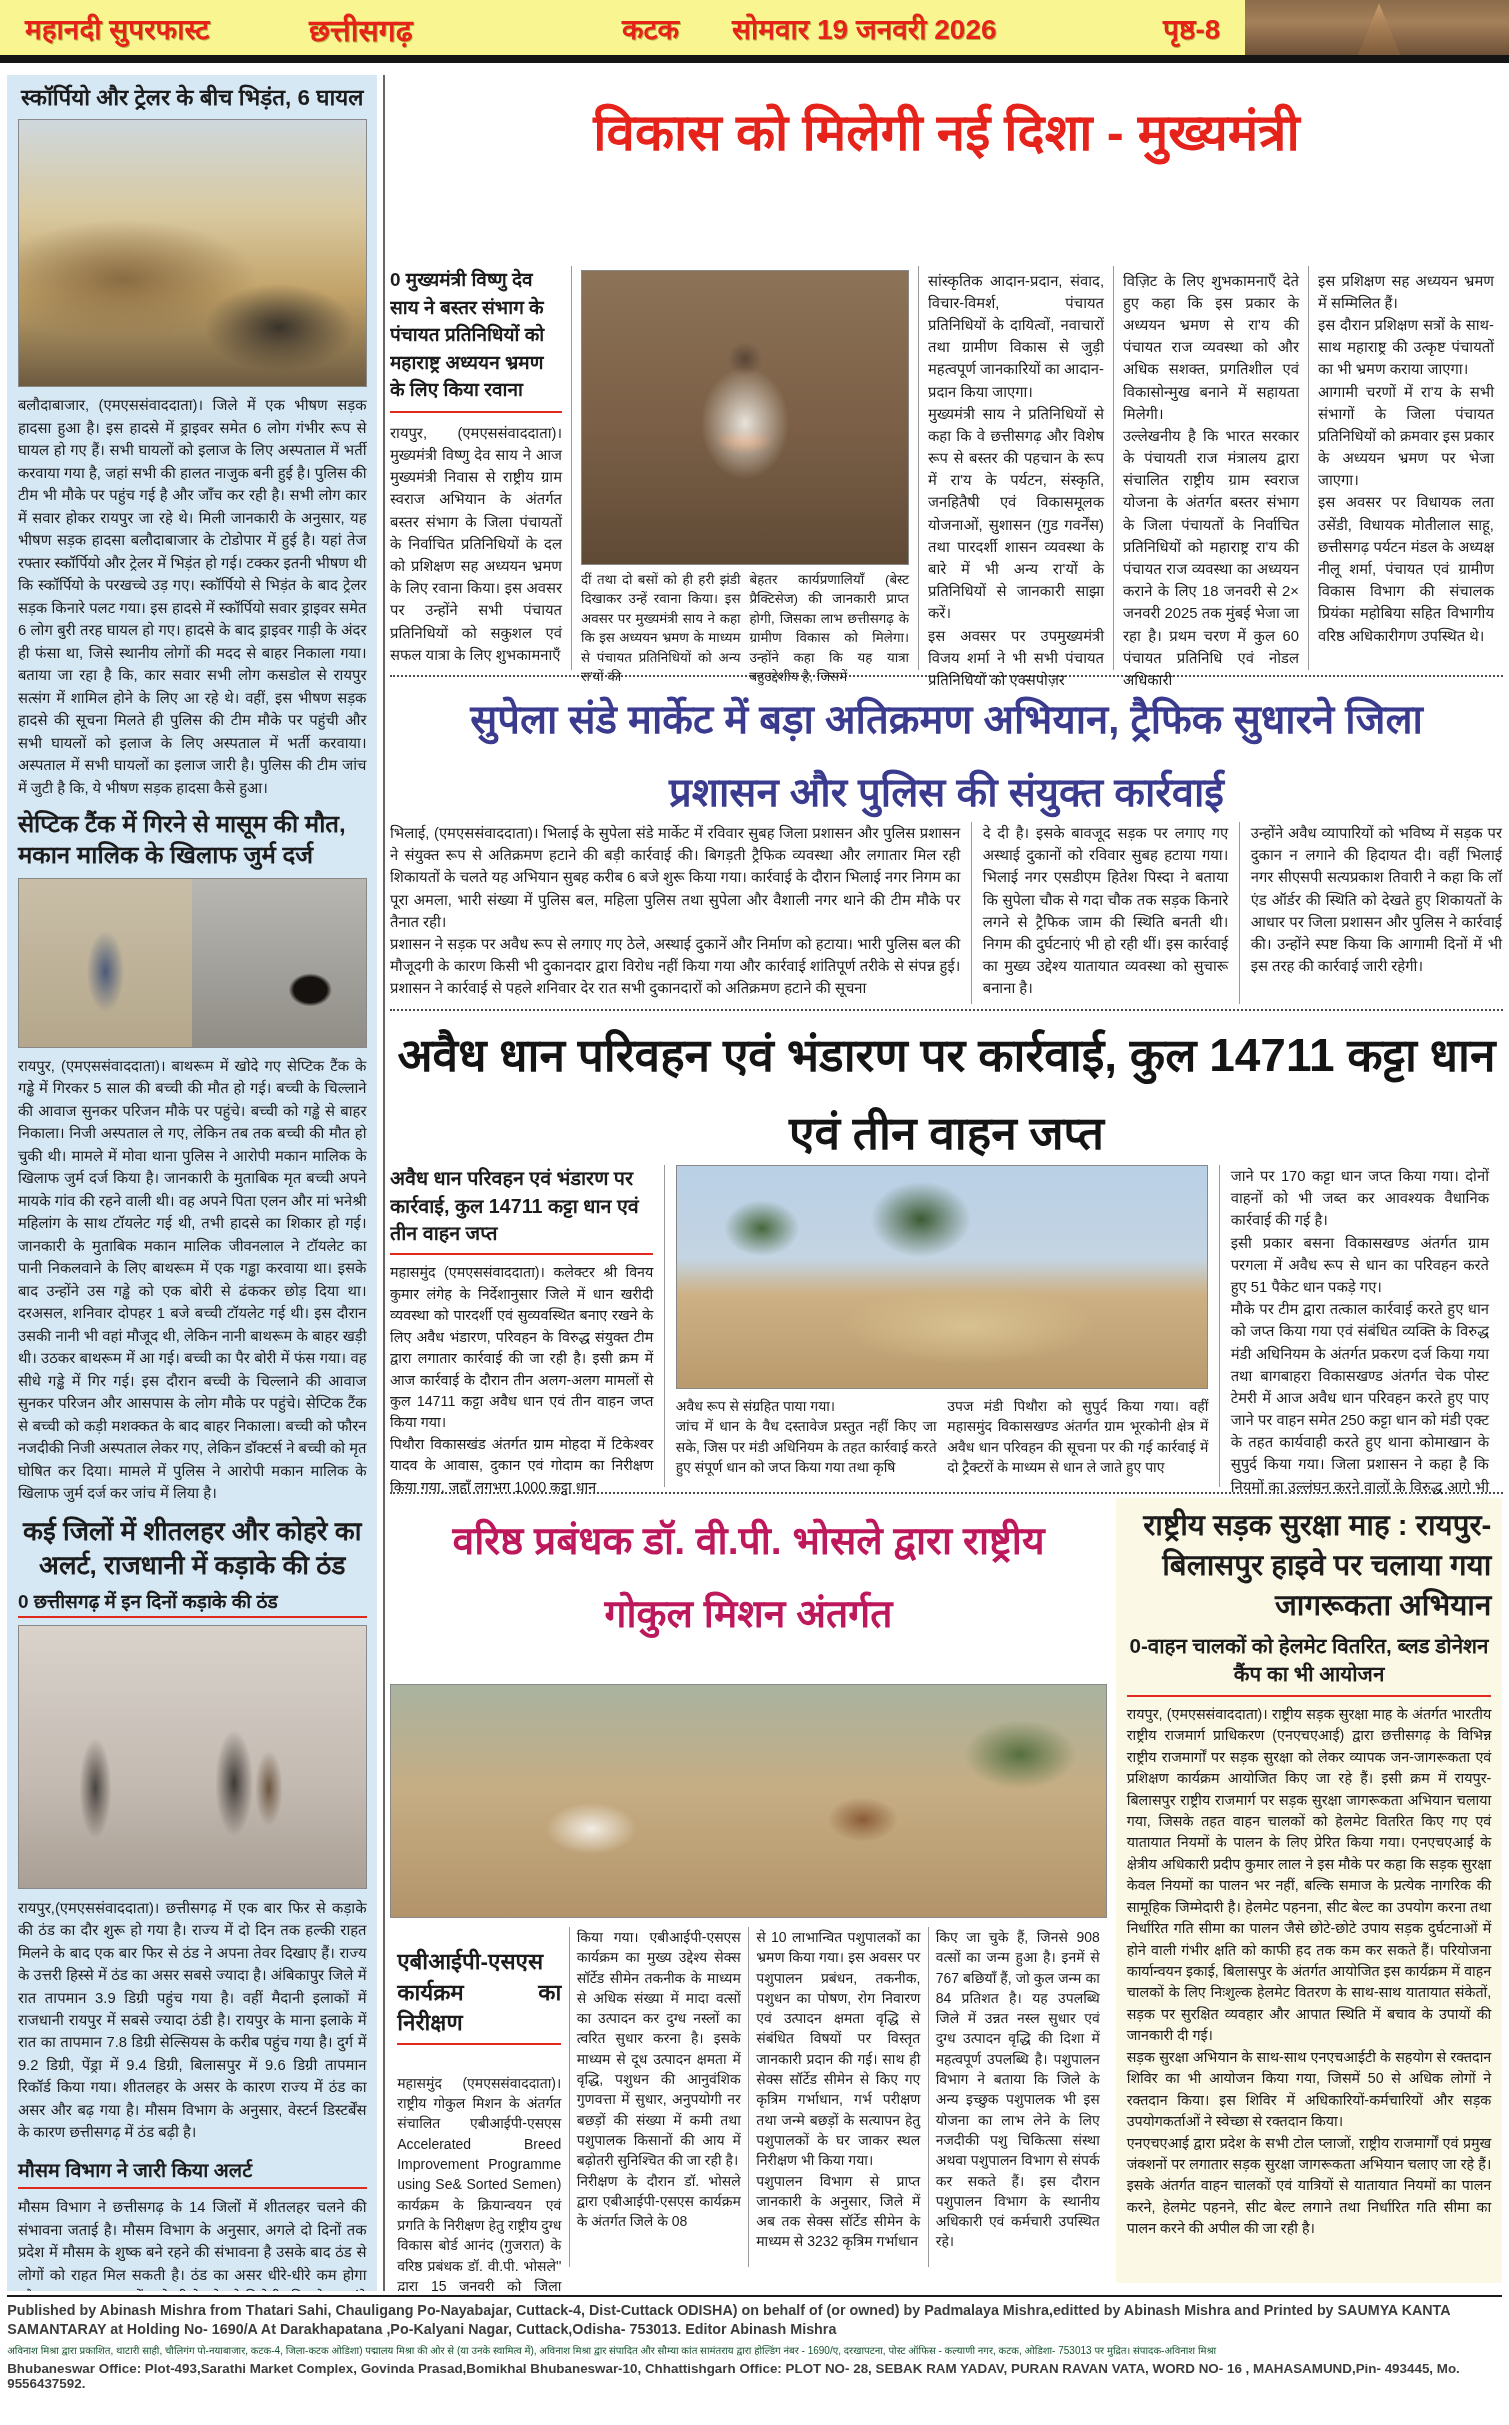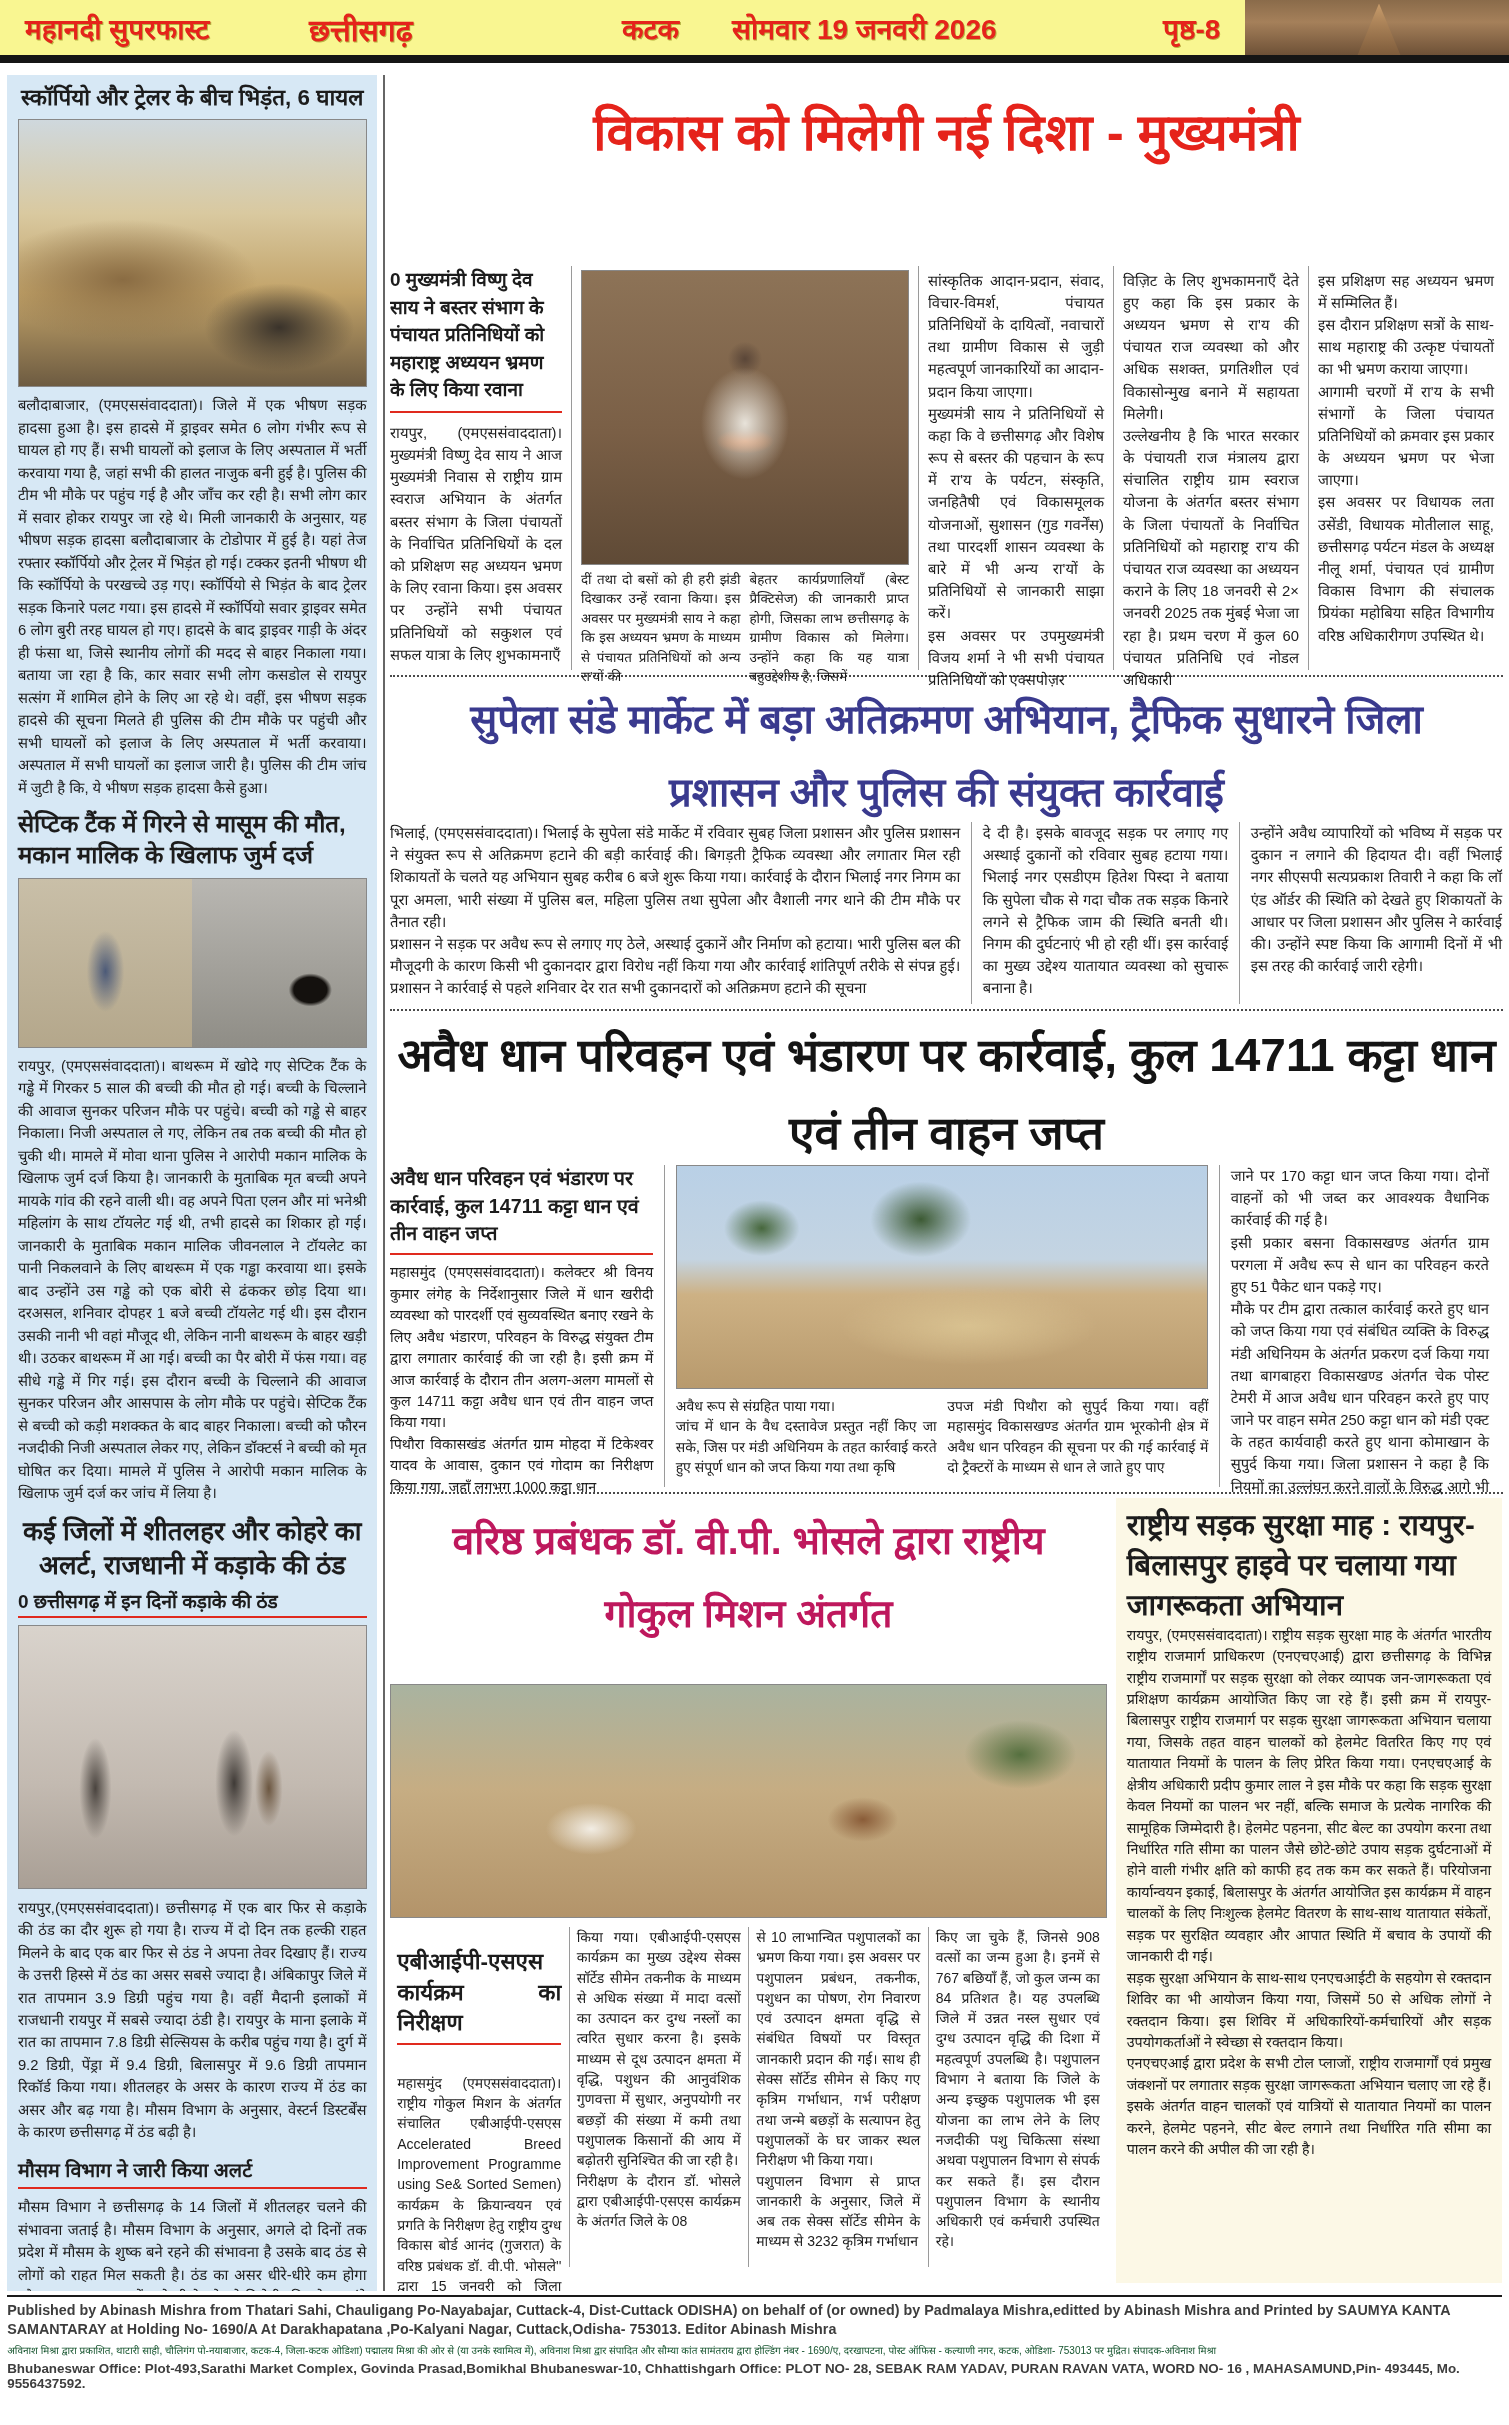--- a/index.html
+++ b/index.html
@@ -102,21 +102,21 @@
   .ph-cattle{height:234px;background:
      radial-gradient(63px 36px at 28% 62%,#f2ede4 0%,rgba(242,237,228,0) 72%),
      radial-gradient(49px 31px at 66% 58%,#8a5c38 0%,rgba(138,92,56,0) 72%),
      radial-gradient(80px 49px at 88% 30%,#55703f 0%,rgba(85,112,63,0) 70%),
      linear-gradient(180deg,#a9b3a0 0%,#c6ad83 45%,#b3946a 100%);}
   .gokul-cols{display:flex;margin-top:9px;height:340px;}
   .gokul-cols .gc{flex:1;font-size:14px;line-height:1.45;text-align:justify;box-sizing:border-box;padding:0 7.2px;white-space:pre-line;}
   .gokul-cols .gc + .gc{border-left:0.9px solid #9a9a9a;}
   .gokul-sub{font-weight:bold;font-size:22.4px;line-height:1.35;border-bottom:2.7px solid #e02a1e;padding-bottom:5.4px;margin-bottom:7.2px;white-space:normal;}
   .roadsafety{width:386px;box-sizing:border-box;background:#fcf8e6;padding:7.2px 10.7px;}
-  .rs-head{font-weight:bold;font-size:29.5px;text-align:left;line-height:1.35;}
+  .rs-head{font-weight:bold;font-size:29.5px;text-align:right;line-height:1.35;}
   .rs-sub{font-weight:bold;font-size:20.6px;text-align:center;line-height:1.35;margin-top:7.2px;
           border-bottom:2.7px solid #e02a1e;padding-bottom:7.2px;margin-bottom:7.2px;}
   
   .footer{position:absolute;left:7.2px;top:2295px;width:1495px;border-top:2.7px solid #1a1a1a;padding-top:3.6px;}
   .f-en{font-weight:bold;font-size:14.3px;color:#3d3d3d;line-height:1.35;}
   .f-hi{font-size:10px;color:#14532d;line-height:1.5;margin-top:3.6px;}
   .f-of{font-weight:bold;font-size:13.4px;color:#3d3d3d;margin-top:3.6px;}
   .regbar{display:flex;align-items:center;margin-top:7.2px;height:16px;}
 </style>
 </head>
@@ -238,20 +238,21 @@
           </div>
           <div class="gc">किया गया। एबीआईपी-एसएस कार्यक्रम का मुख्य उद्देश्य सेक्स सॉर्टेड सीमेन तकनीक के माध्यम से अधिक संख्या में मादा वत्सों का उत्पादन कर दुग्ध नस्लों का त्वरित सुधार करना है। इसके माध्यम से दूध उत्पादन क्षमता में वृद्धि, पशुधन की आनुवंशिक गुणवत्ता में सुधार, अनुपयोगी नर बछड़ों की संख्या में कमी तथा पशुपालक किसानों की आय में बढ़ोतरी सुनिश्चित की जा रही है।
 निरीक्षण के दौरान डॉ. भोसले द्वारा एबीआईपी-एसएस कार्यक्रम के अंतर्गत जिले के 08</div>
           <div class="gc">से 10 लाभान्वित पशुपालकों का भ्रमण किया गया। इस अवसर पर पशुपालन प्रबंधन, तकनीक, पशुधन का पोषण, रोग निवारण एवं उत्पादन क्षमता वृद्धि से संबंधित विषयों पर विस्तृत जानकारी प्रदान की गई। साथ ही सेक्स सॉर्टेड सीमेन से किए गए कृत्रिम गर्भाधान, गर्भ परीक्षण तथा जन्मे बछड़ों के सत्यापन हेतु पशुपालकों के घर जाकर स्थल निरीक्षण भी किया गया।
 पशुपालन विभाग से प्राप्त जानकारी के अनुसार, जिले में अब तक सेक्स सॉर्टेड सीमेन के माध्यम से 3232 कृत्रिम गर्भाधान</div>
           <div class="gc">किए जा चुके हैं, जिनसे 908 वत्सों का जन्म हुआ है। इनमें से 767 बछियाँ हैं, जो कुल जन्म का 84 प्रतिशत है। यह उपलब्धि जिले में उन्नत नस्ल सुधार एवं दुग्ध उत्पादन वृद्धि की दिशा में महत्वपूर्ण उपलब्धि है। पशुपालन विभाग ने बताया कि जिले के अन्य इच्छुक पशुपालक भी इस योजना का लाभ लेने के लिए नजदीकी पशु चिकित्सा संस्था अथवा पशुपालन विभाग से संपर्क कर सकते हैं। इस दौरान पशुपालन विभाग के स्थानीय अधिकारी एवं कर्मचारी उपस्थित रहे।</div>
         </div>
       </div>
       <div class="roadsafety">
         <div class="rs-head">राष्ट्रीय सड़क सुरक्षा माह : रायपुर-बिलासपुर हाइवे पर चलाया गया जागरूकता अभियान</div>
+        <div class="rs-sub">0-वाहन चालकों को हेलमेट वितरित, ब्लड डोनेशन कैंप का भी आयोजन</div>
         <div class="body-txt" style="font-size:14.3px">रायपुर, (एमएससंवाददाता)। राष्ट्रीय सड़क सुरक्षा माह के अंतर्गत भारतीय राष्ट्रीय राजमार्ग प्राधिकरण (एनएचएआई) द्वारा छत्तीसगढ़ के विभिन्न राष्ट्रीय राजमार्गों पर सड़क सुरक्षा को लेकर व्यापक जन-जागरूकता एवं प्रशिक्षण कार्यक्रम आयोजित किए जा रहे हैं। इसी क्रम में रायपुर-बिलासपुर राष्ट्रीय राजमार्ग पर सड़क सुरक्षा जागरूकता अभियान चलाया गया, जिसके तहत वाहन चालकों को हेलमेट वितरित किए गए एवं यातायात नियमों के पालन के लिए प्रेरित किया गया। एनएचएआई के क्षेत्रीय अधिकारी प्रदीप कुमार लाल ने इस मौके पर कहा कि सड़क सुरक्षा केवल नियमों का पालन भर नहीं, बल्कि समाज के प्रत्येक नागरिक की सामूहिक जिम्मेदारी है। हेलमेट पहनना, सीट बेल्ट का उपयोग करना तथा निर्धारित गति सीमा का पालन जैसे छोटे-छोटे उपाय सड़क दुर्घटनाओं में होने वाली गंभीर क्षति को काफी हद तक कम कर सकते हैं। परियोजना कार्यान्वयन इकाई, बिलासपुर के अंतर्गत आयोजित इस कार्यक्रम में वाहन चालकों के लिए निःशुल्क हेलमेट वितरण के साथ-साथ यातायात संकेतों, सड़क पर सुरक्षित व्यवहार और आपात स्थिति में बचाव के उपायों की जानकारी दी गई।
 सड़क सुरक्षा अभियान के साथ-साथ एनएचआईटी के सहयोग से रक्तदान शिविर का भी आयोजन किया गया, जिसमें 50 से अधिक लोगों ने रक्तदान किया। इस शिविर में अधिकारियों-कर्मचारियों और सड़क उपयोगकर्ताओं ने स्वेच्छा से रक्तदान किया।
 एनएचएआई द्वारा प्रदेश के सभी टोल प्लाजों, राष्ट्रीय राजमार्गों एवं प्रमुख जंक्शनों पर लगातार सड़क सुरक्षा जागरूकता अभियान चलाए जा रहे हैं। इसके अंतर्गत वाहन चालकों एवं यात्रियों से यातायात नियमों का पालन करने, हेलमेट पहनने, सीट बेल्ट लगाने तथा निर्धारित गति सीमा का पालन करने की अपील की जा रही है।</div>
       </div>
     </div>
   </div>
 
   <div class="footer">
     <div class="f-en">Published by Abinash Mishra from  Thatari Sahi, Chauligang Po-Nayabajar, Cuttack-4, Dist-Cuttack ODISHA) on behalf of (or owned) by Padmalaya Mishra,editted by Abinash Mishra and  Printed by SAUMYA KANTA SAMANTARAY at Holding No- 1690/A At Darakhapatana ,Po-Kalyani Nagar, Cuttack,Odisha- 753013. Editor Abinash Mishra</div>
     <div class="f-hi">अविनाश मिश्रा द्वारा प्रकाशित, थाटारी साही, चौलिगंग पो-नयाबाजार, कटक-4, जिला-कटक ओडिशा) पद्मालय मिश्रा की ओर से (या उनके स्वामित्व में), अविनाश मिश्रा द्वार संपादित और सौम्या कांत सामंतराय द्वारा होल्डिंग नंबर - 1690/ए, दरखापटना, पोस्ट ऑफिस - कल्याणी नगर, कटक, ओडिशा- 753013 पर मुद्रित। संपादक-अविनाश मिश्रा</div>

